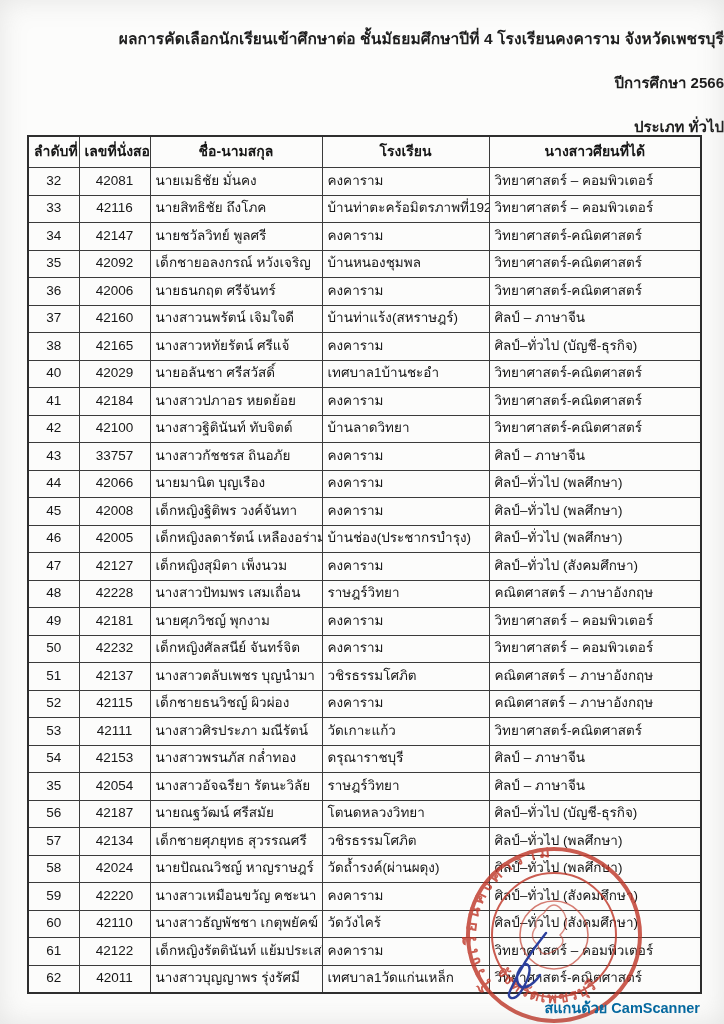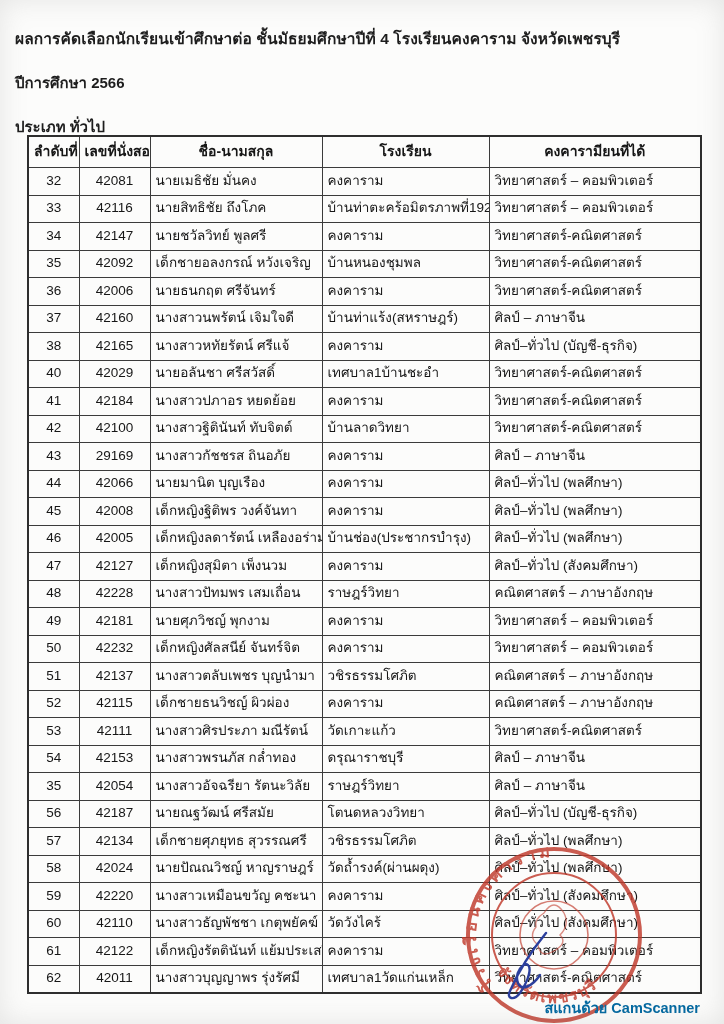--- a/index.html
+++ b/index.html
@@ -10,21 +10,21 @@
     position:relative;overflow:hidden;
   }
   .page{
     position:absolute;inset:0;
     background:#fcfcfb;
     color:#1d1d1d;
   }
   
   .title-block{
     position:absolute;top:26px;left:15px;right:0;
-    text-align:left;
+    text-align:right;
   }
   .title-line1{font-size:15.5px;font-weight:700;letter-spacing:.1px;}
   .title-line2,.title-line3{font-size:15px;font-weight:700;margin-top:20px;}
   
   table.results{
     position:absolute;left:27px;top:135px;
     width:673px;
     border-collapse:collapse;
     table-layout:fixed;
     font-size:13.5px;
@@ -87,21 +87,21 @@
         <col class="w-name">
         <col class="w-school">
         <col class="w-plan">
     </colgroup>
     <thead>
       <tr>
         <th>ลำดับที่</th>
         <th>เลขที่นั่งสอบ</th>
         <th>ชื่อ-นามสกุล</th>
         <th>โรงเรียน</th>
-        <th>คงคารามียนที่ได้</th>
+        <th>นางสาวศียนที่ได้</th>
       </tr>
     </thead>
     <tbody id="results-body">
         <tr>
           <td class="c-center">32</td>
           <td class="c-center">42081</td>
           <td class="c-left">นายเมธิชัย  มั่นคง</td>
           <td class="c-left">คงคาราม</td>
           <td class="c-left">วิทยาศาสตร์ – คอมพิวเตอร์</td>
         </tr>
@@ -163,21 +163,21 @@
         </tr>
         <tr>
           <td class="c-center">42</td>
           <td class="c-center">42100</td>
           <td class="c-left">นางสาวฐิตินันท์  ทับจิตต์</td>
           <td class="c-left">บ้านลาดวิทยา</td>
           <td class="c-left">วิทยาศาสตร์-คณิตศาสตร์</td>
         </tr>
         <tr>
           <td class="c-center">43</td>
-          <td class="c-center">29169</td>
+          <td class="c-center">33757</td>
           <td class="c-left">นางสาวกัชชรส  ถินอภัย</td>
           <td class="c-left">คงคาราม</td>
           <td class="c-left">ศิลป์ – ภาษาจีน</td>
         </tr>
         <tr>
           <td class="c-center">44</td>
           <td class="c-center">42066</td>
           <td class="c-left">นายมานิต  บุญเรือง</td>
           <td class="c-left">คงคาราม</td>
           <td class="c-left">ศิลป์–ทั่วไป (พลศึกษา)</td>

